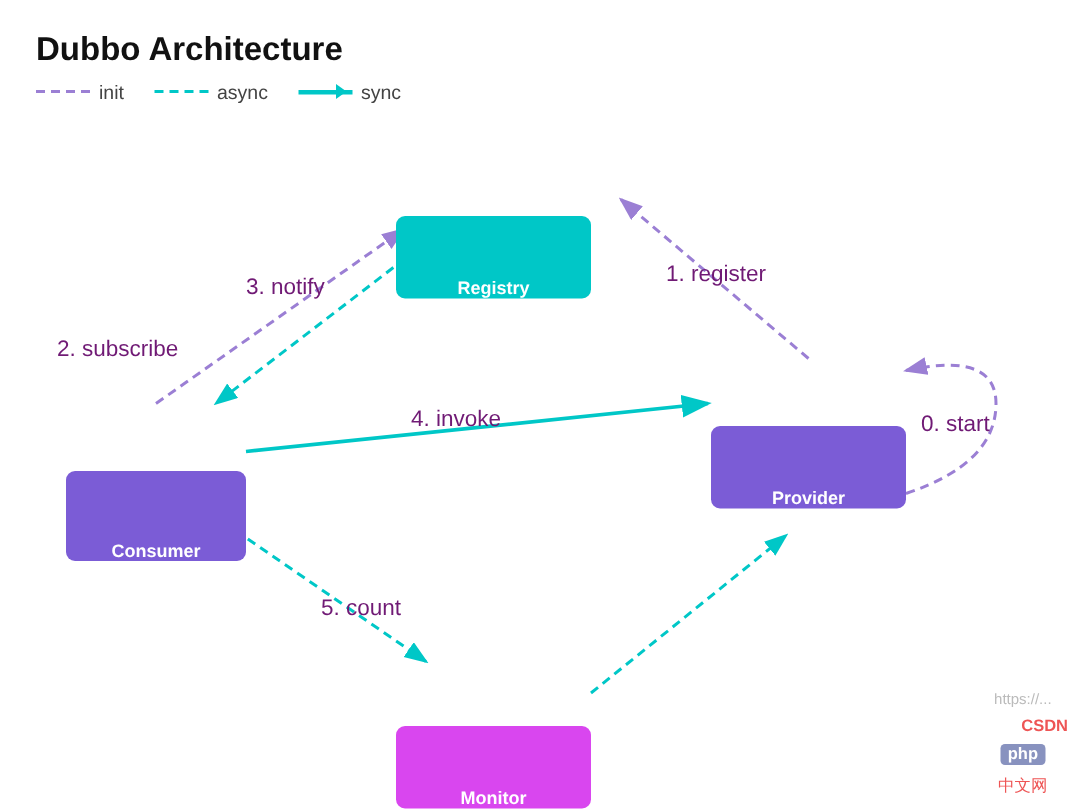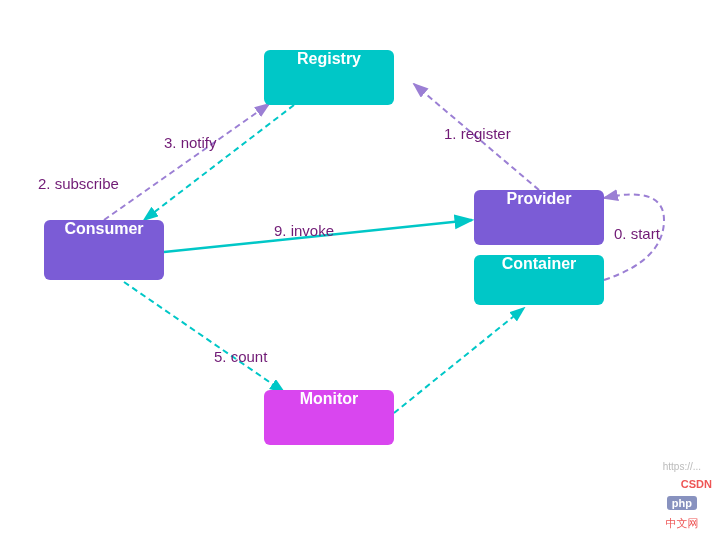--- a/index.html
+++ b/index.html
@@ -72,25 +72,26 @@
       width: 680px;
       height: 430px;
       margin-top: 10px;
     }
 
     
     .box {
       position: absolute;
       border-radius: 6px;
       display: flex;
-      align-items: flex-start;
+      align-items: flex-end;
       justify-content: center;
-      font-size: 16px;
+      font-size: 12px;
       font-weight: bold;
       color: #fff;
+      margin-top: 45px;
     }
 
     .box-registry {
       background: #00c7c7;
       width: 130px;
       height: 55px;
       left: 240px;
       top: 20px;
     }
 
@@ -162,21 +163,36 @@
       font-size: 11px;
       font-weight: bold;
       padding: 1px 5px;
       border-radius: 3px;
     }
   </style>
 </head>
 <body>
 
 <div class="page">
-
+  <div class="title">Dubbo Architecture</div>
+
+  <div class="legend">
+    <div class="legend-item">
+      <div class="legend-line init"></div>
+      <span>init</span>
+    </div>
+    <div class="legend-item">
+      <div class="legend-line async"></div>
+      <span>async</span>
+    </div>
+    <div class="legend-item">
+      <div class="legend-line sync"></div>
+      <span>sync</span>
+    </div>
+  </div>
 
   <div class="diagram">
 
     <svg class="arrows-svg">
       <defs>
 
         <marker id="arrowTeal" markerWidth="8" markerHeight="8" refX="7" refY="3" orient="auto">
           <path d="M0,0 L0,6 L8,3 z" fill="#00c7c7"></path>
         </marker>
 
@@ -210,38 +226,35 @@
       <path d="M 100,252 L 260,362" stroke="#00c7c7" stroke-width="2" fill="none" stroke-dasharray="6,4" marker-end="url(#arrowTealDash)"></path>
 
       <path d="M 370,383 L 500,278" stroke="#00c7c7" stroke-width="2" fill="none" stroke-dasharray="6,4" marker-end="url(#arrowTealDash)"></path>
 
     </svg>
 
     <div class="arrow-label" style="left:590px; top:195px;">0. start</div>
     <div class="arrow-label" style="left:420px; top:95px;">1. register</div>
     <div class="arrow-label" style="left:14px; top:145px;">2. subscribe</div>
     <div class="arrow-label" style="left:140px; top:104px;">3. notify</div>
-    <div class="arrow-label" style="left:250px; top:192px;">9. invoke</div>
+    <div class="arrow-label" style="left:250px; top:192px;">4. invoke</div>
     <div class="arrow-label" style="left:190px; top:318px;">5. count</div>
 
     <div class="box box-registry">
       <span>Registry</span>
     </div>
 
     <div class="box box-consumer">
       <span>Consumer</span>
     </div>
 
     <div class="box box-provider">
       <span>Provider</span>
     </div>
 
-    <div class="box box-container">
-      <span>Container</span>
-    </div>
 
     <div class="box box-monitor">
       <span>Monitor</span>
     </div>
 
   </div>
 
   <div class="watermark">
     <span style="font-size:10px; color:#bbb;">https://...</span>
     <span style="color:#e55;font-weight:bold;font-size:11px;margin-left:29px;">CSDN</span>

